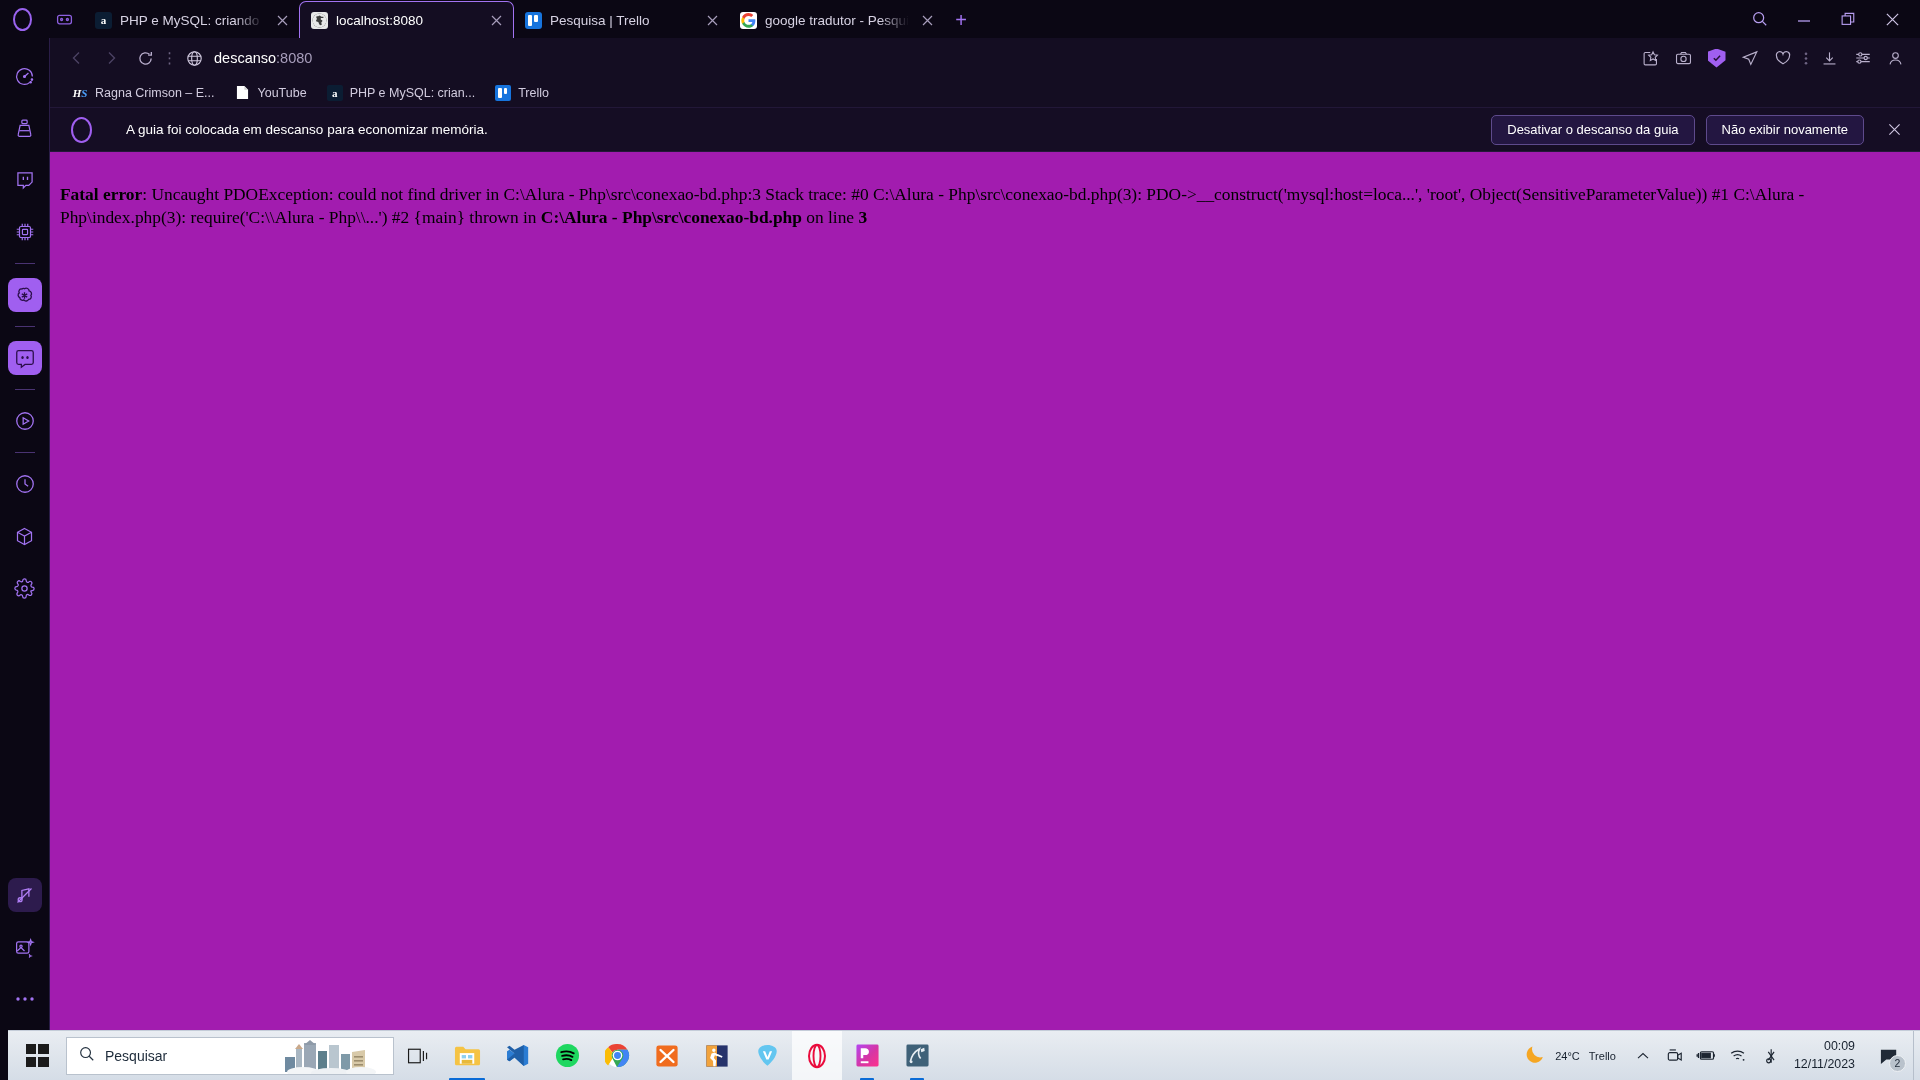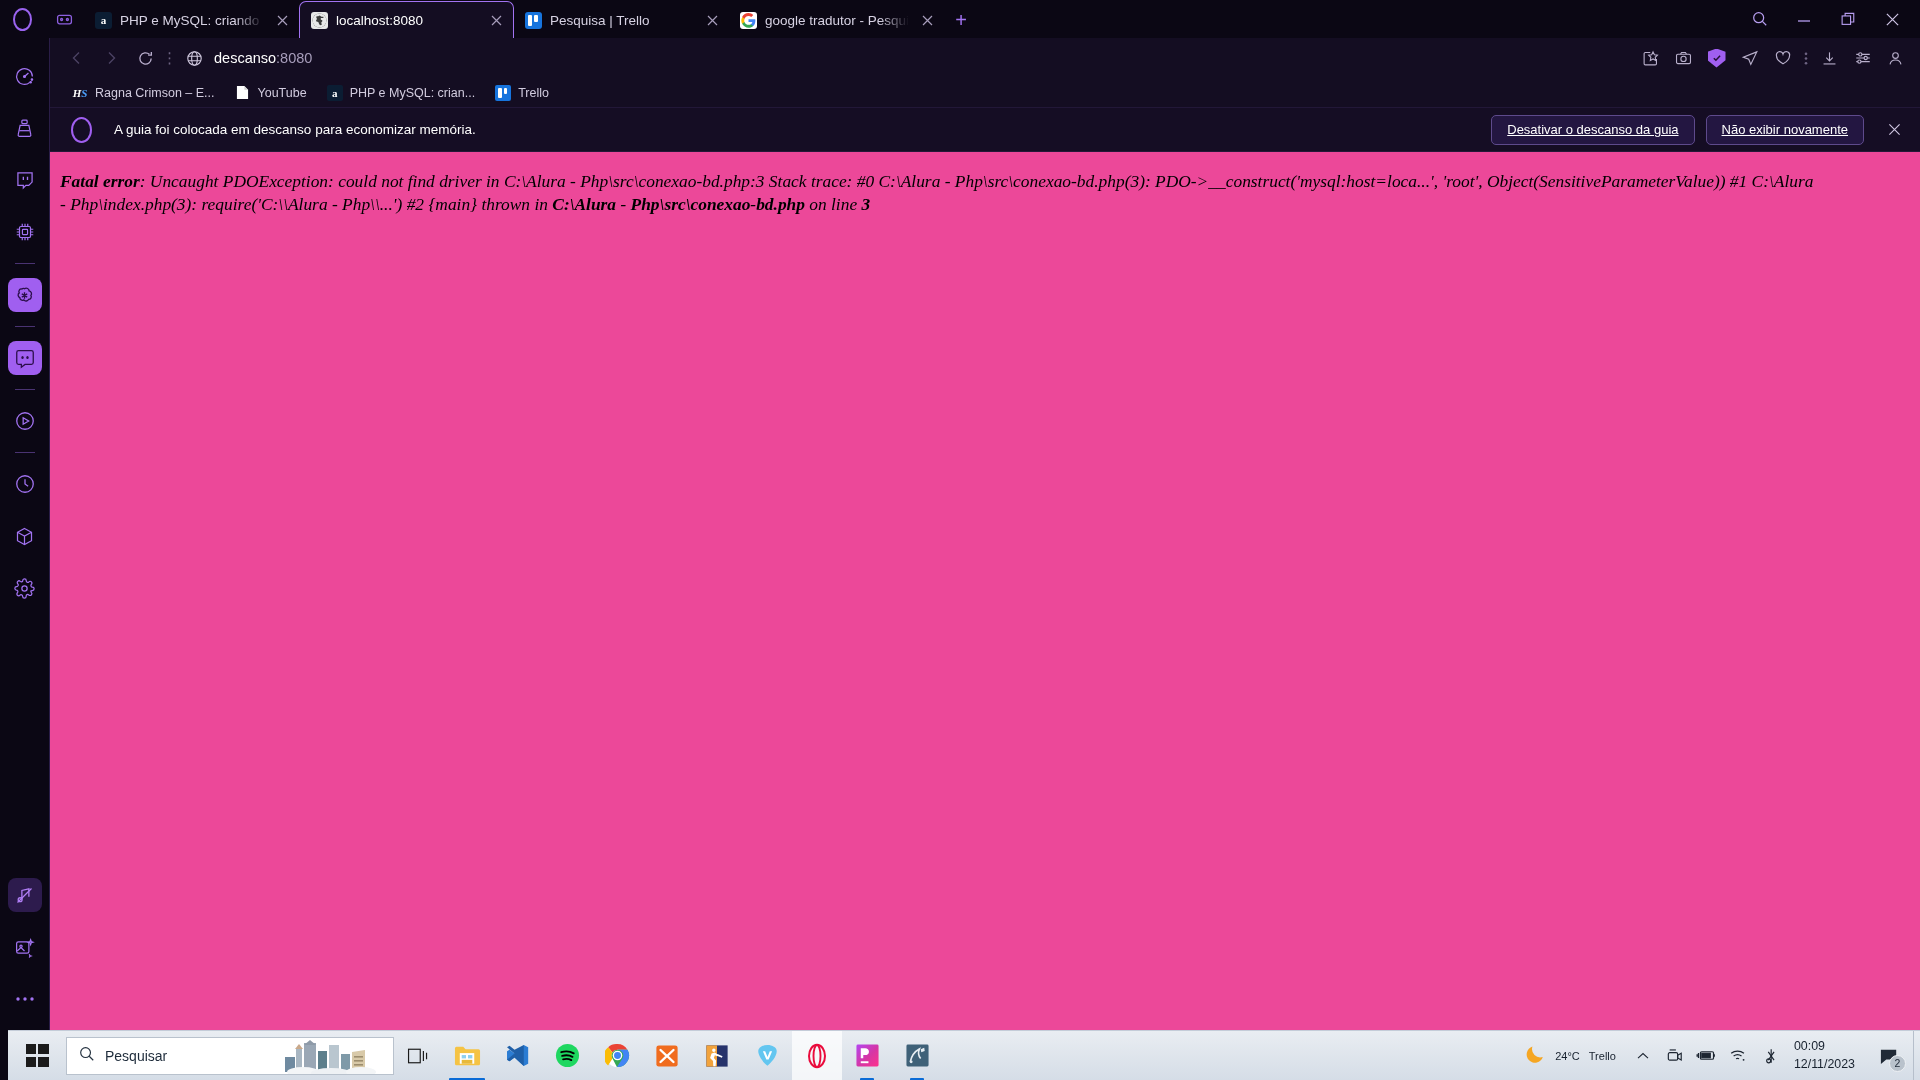--- a/index.html
+++ b/index.html
@@ -187,42 +187,40 @@
     display: flex; align-items: center;
     background: #150d24;
     border-bottom: 1px solid #241838;
     padding: 0 12px 0 16px;
   }
   .notif-logo {
     width: 30px; height: 30px; flex:0 0 30px;
     display: flex; align-items: center; justify-content: center;
   }
   .notif-logo .ring { width:21px; height:26px; border:2.6px solid #a05ff0; border-radius:50%/50%; }
-  .notif-text { margin-left: 18px; font-size: 13.5px; color: #ffffff; }
+  .notif-text { margin-left: 30px; font-size: 13.5px; color: #ffffff; }
   .notif-actions { margin-left: auto; display: flex; align-items: center; gap: 11px; }
   .notif-btn {
     height: 30px; padding: 0 15px;
     border: 1px solid #5e4a8c; border-radius: 5px;
     background: #231641; color: #fff;
     font-size: 13px; display: flex; align-items: center;
     font-family: "Liberation Sans", sans-serif;
-    text-decoration: underline;
   }
   .notif-close {
     width: 28px; height: 28px; margin-left: 5px;
     display: flex; align-items: center; justify-content: center;
     color: #cfc6e2;
   }
 
   
   .page {
-    flex: 1 1 auto; background: #ec4899;
-    padding: 18px 10px 0 10px;
+    flex: 1 1 auto; background: #a21caf;
+    padding: 31px 10px 0 10px;
     overflow: hidden;
-    font-style: italic;
   }
   .php-error {
     font-family: "Liberation Serif", "DejaVu Serif", serif;
     font-size: 17.4px;
     line-height: 1.33;
     color: #000;
     max-width: 1760px;
   }
   .php-error b { font-weight: bold; }
 
@@ -255,21 +253,21 @@
   .app .underline {
     position: absolute; bottom: 0; height: 3px; background: #0a6bd6;
     border-radius: 1px;
   }
   .app .underline.wide { left: 7px; right: 7px; }
   .app .underline.narrow { left: 18px; right: 18px; }
   .tray { margin-left: auto; display: flex; align-items: center; height: 50px; padding-right: 8px; gap: 2px; }
   .weather { display: flex; align-items: center; gap: 9px; padding: 0 10px; }
   .weather .wtext { font-size: 11px; color: #17212e; }
   .tray-ico { width: 30px; height: 50px; display: flex; align-items: center; justify-content: center; color: #1c2531; }
-  .clock { text-align: left; font-size: 12.4px; color: #17212e; line-height: 1.38; padding: 0 10px 0 6px; }
+  .clock { text-align: right; font-size: 12.4px; color: #17212e; line-height: 1.38; padding: 0 10px 0 6px; }
   .notif-center { width: 44px; height: 50px; display: flex; align-items: center; justify-content: center; position: relative; }
   .nc-badge {
     position: absolute; right: 5px; bottom: 9px;
     width: 17px; height: 17px; border-radius: 50%;
     background: #b9c2cc; color: #1f2a38;
     font-size: 10.5px; display: flex; align-items: center; justify-content: center;
     border: 1px solid #eef1f5;
   }
   .show-desktop { width: 7px; height: 50px; border-left: 1px solid #b6bfcb; }
 </style>

